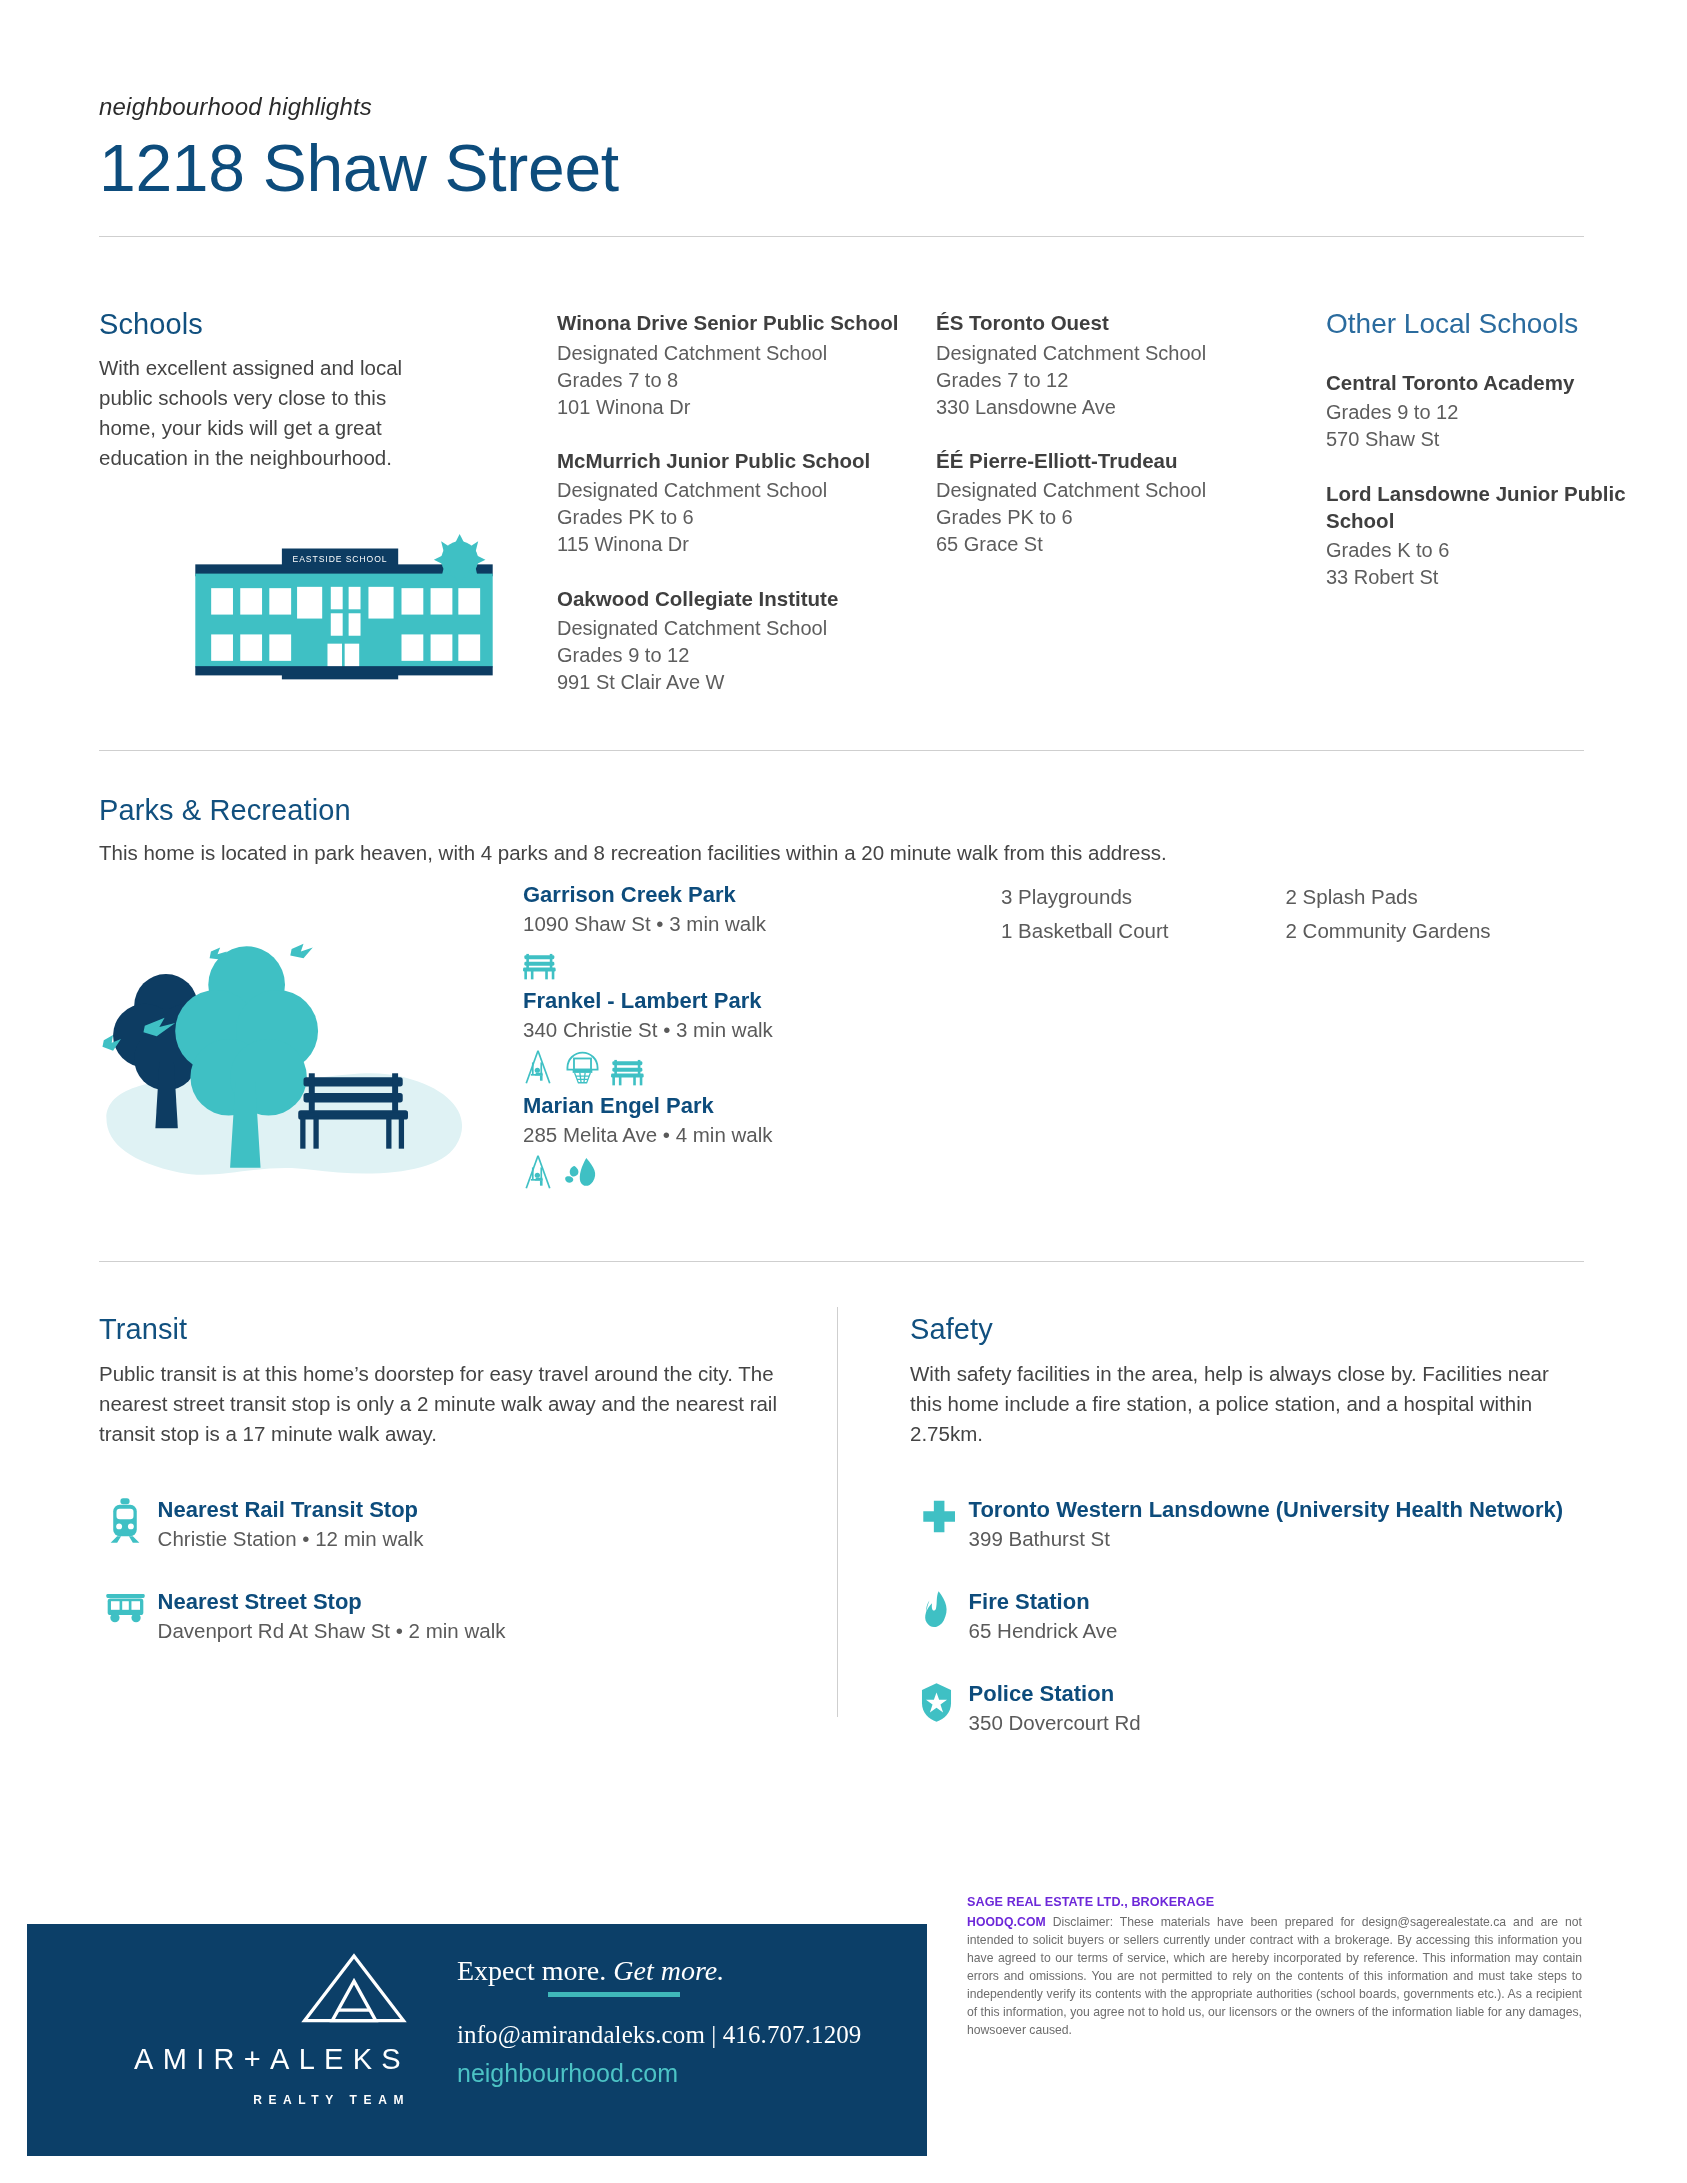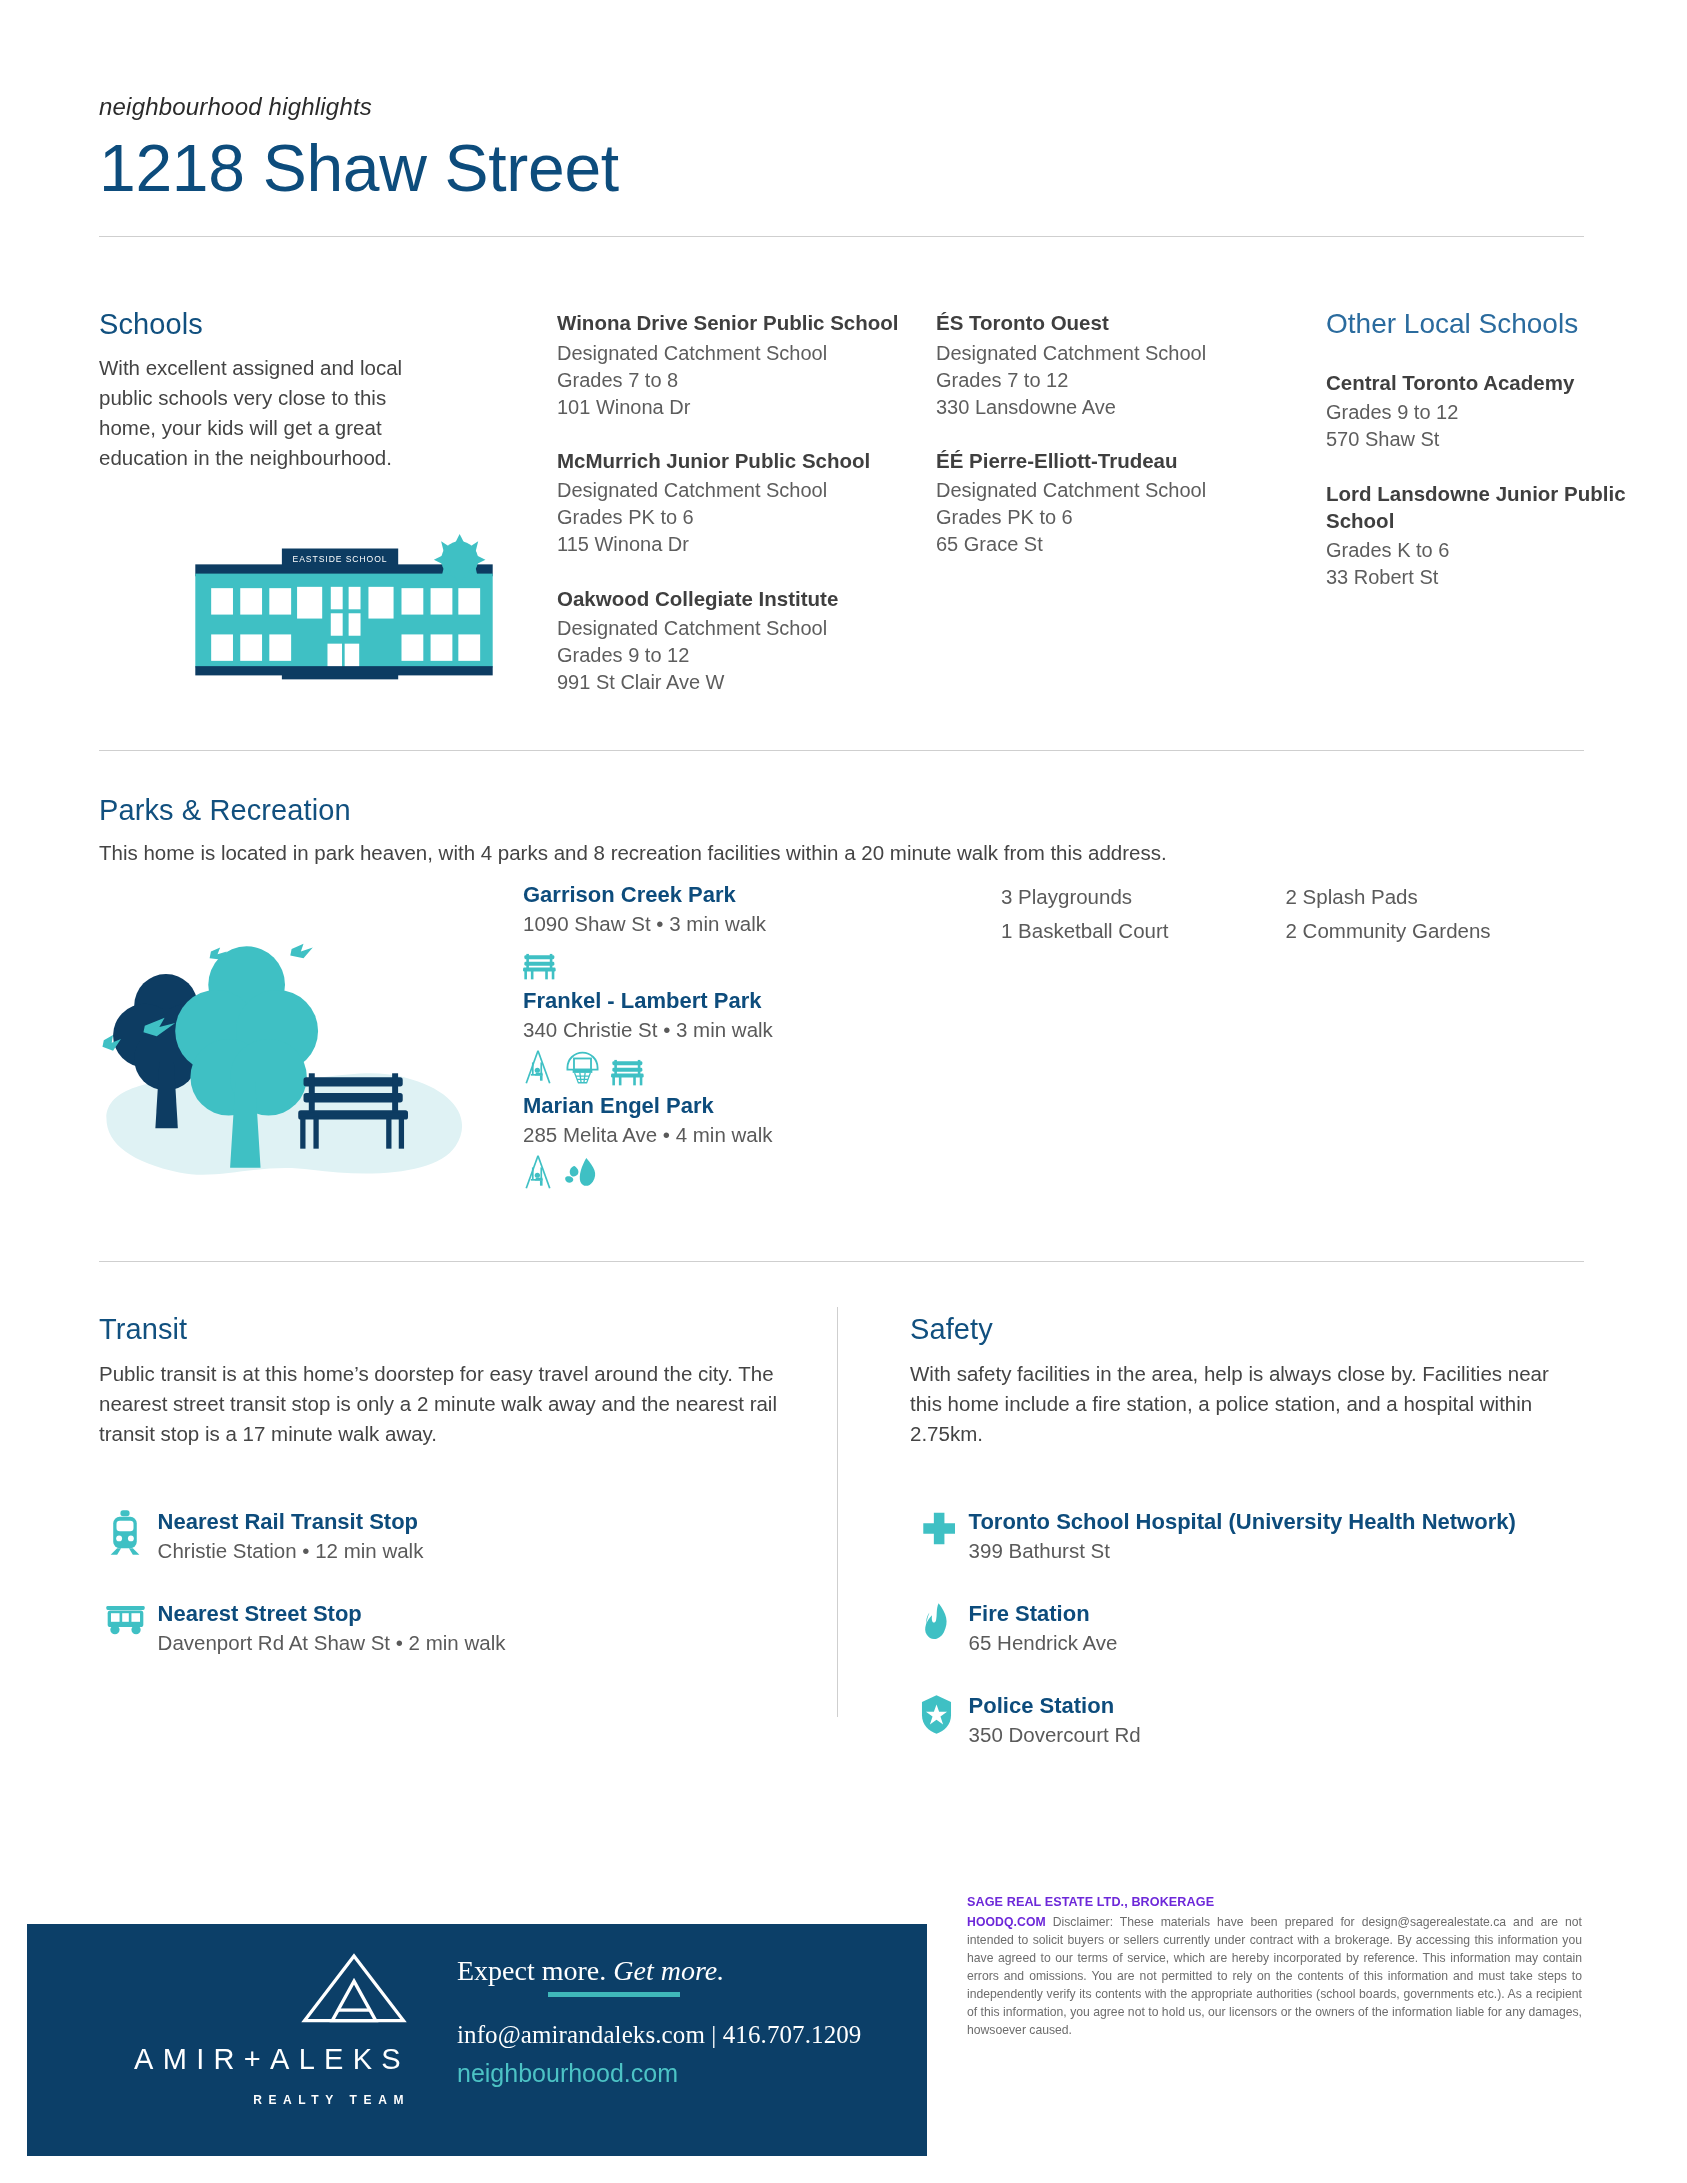--- a/index.html
+++ b/index.html
@@ -125,21 +125,21 @@
   .transit { position: absolute; left: 99px; top: 1313px; width: 715px; }
   .safety  { position: absolute; left: 910px; top: 1313px; width: 675px; }
   .transit .sec-body, .safety .sec-body { margin-top: 13.2px; }
   .col-divider {
     position: absolute;
     left: 837px; top: 1307px;
     width: 1.3px; height: 410px;
     background: #cfcfcf;
   }
 
-  .poi-list { margin-top: 58px; }
+  .poi-list { margin-top: 46px; }
   .poi { display: flex; align-items: flex-start; margin-bottom: 34px; }
   .poi-icon {
     width: 52px; min-width: 52px;
     display: flex; justify-content: center;
     padding-top: 2.6px;
   }
   .poi-text { padding-left: 6.6px; }
   .poi-title {
     font-size: 22px; font-weight: bold; color: #0d4c7c; line-height: 29px;
   }
@@ -513,21 +513,21 @@
     <div class="sec-body">With safety facilities in the area, help is always close by. Facilities near this home include a fire station, a police station, and a hospital within 2.75km.</div>
     <div class="poi-list">
 
       <div class="poi">
         <div class="poi-icon">
           <svg width="37" height="37" viewBox="0 0 56 56">
             <path d="M20 4 h16 v16 h16 v16 h-16 v16 h-16 v-16 h-16 v-16 h16 Z" fill="#3fc0c4" transform="translate(4,0)"></path>
           </svg>
         </div>
         <div class="poi-text">
-          <div class="poi-title">Toronto School Hospital (University Health Network)</div>
+          <div class="poi-title">Toronto Western Lansdowne (University Health Network)</div>
           <div class="poi-sub">399 Bathurst St</div>
         </div>
       </div>
 
       <div class="poi">
         <div class="poi-icon">
           <svg width="32" height="42" viewBox="0 0 48 64">
             <path d="M28 2 C40 18, 44 30, 36 46 C30 58, 16 60, 10 50
                      C4 40, 10 28, 18 20 C16 32, 22 34, 24 28
                      C26 20, 24 10, 28 2 Z" fill="#3fc0c4"></path>

